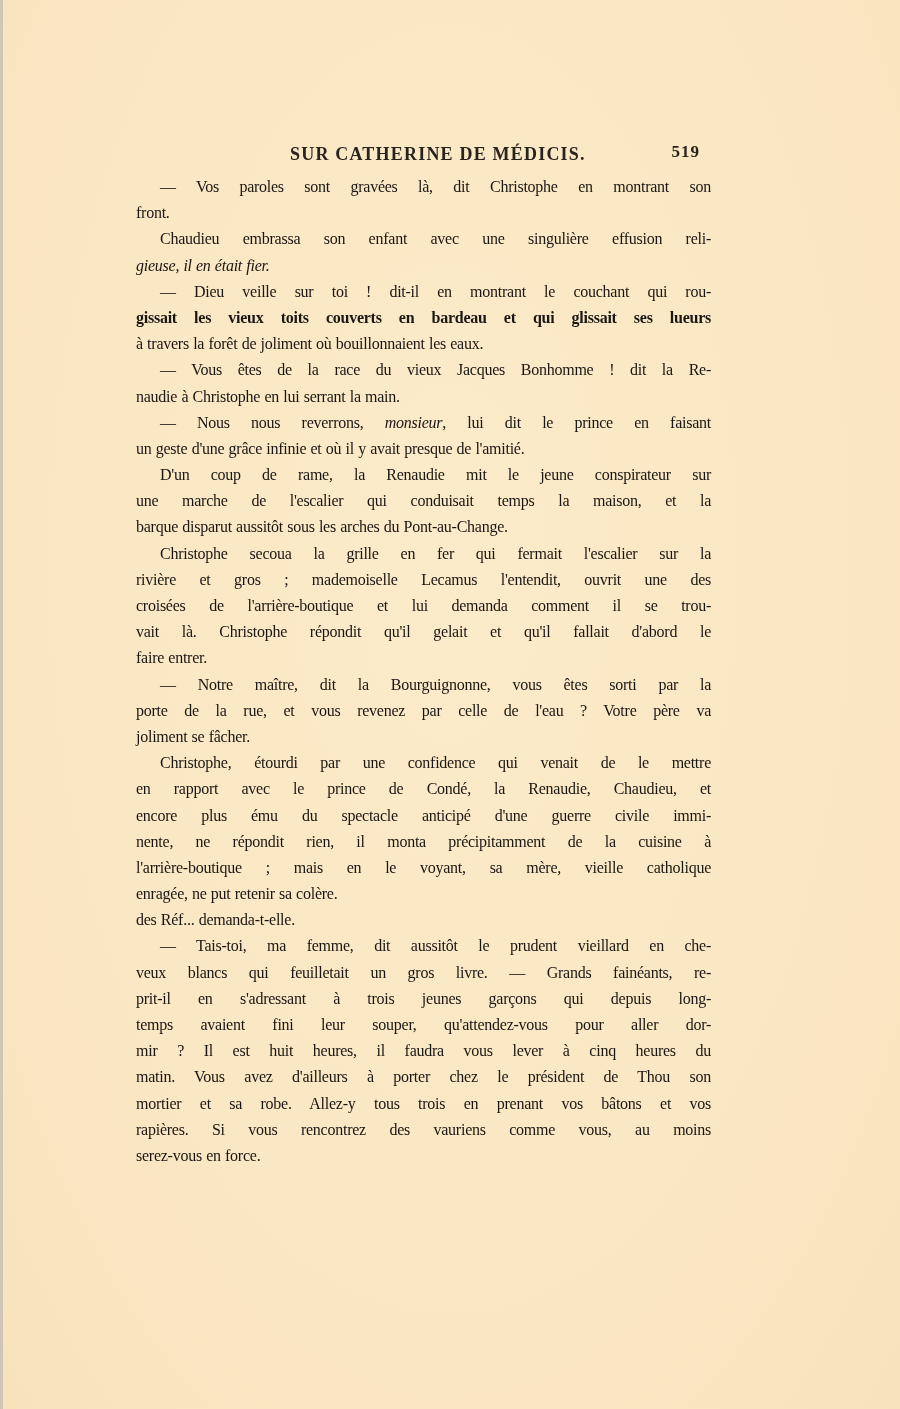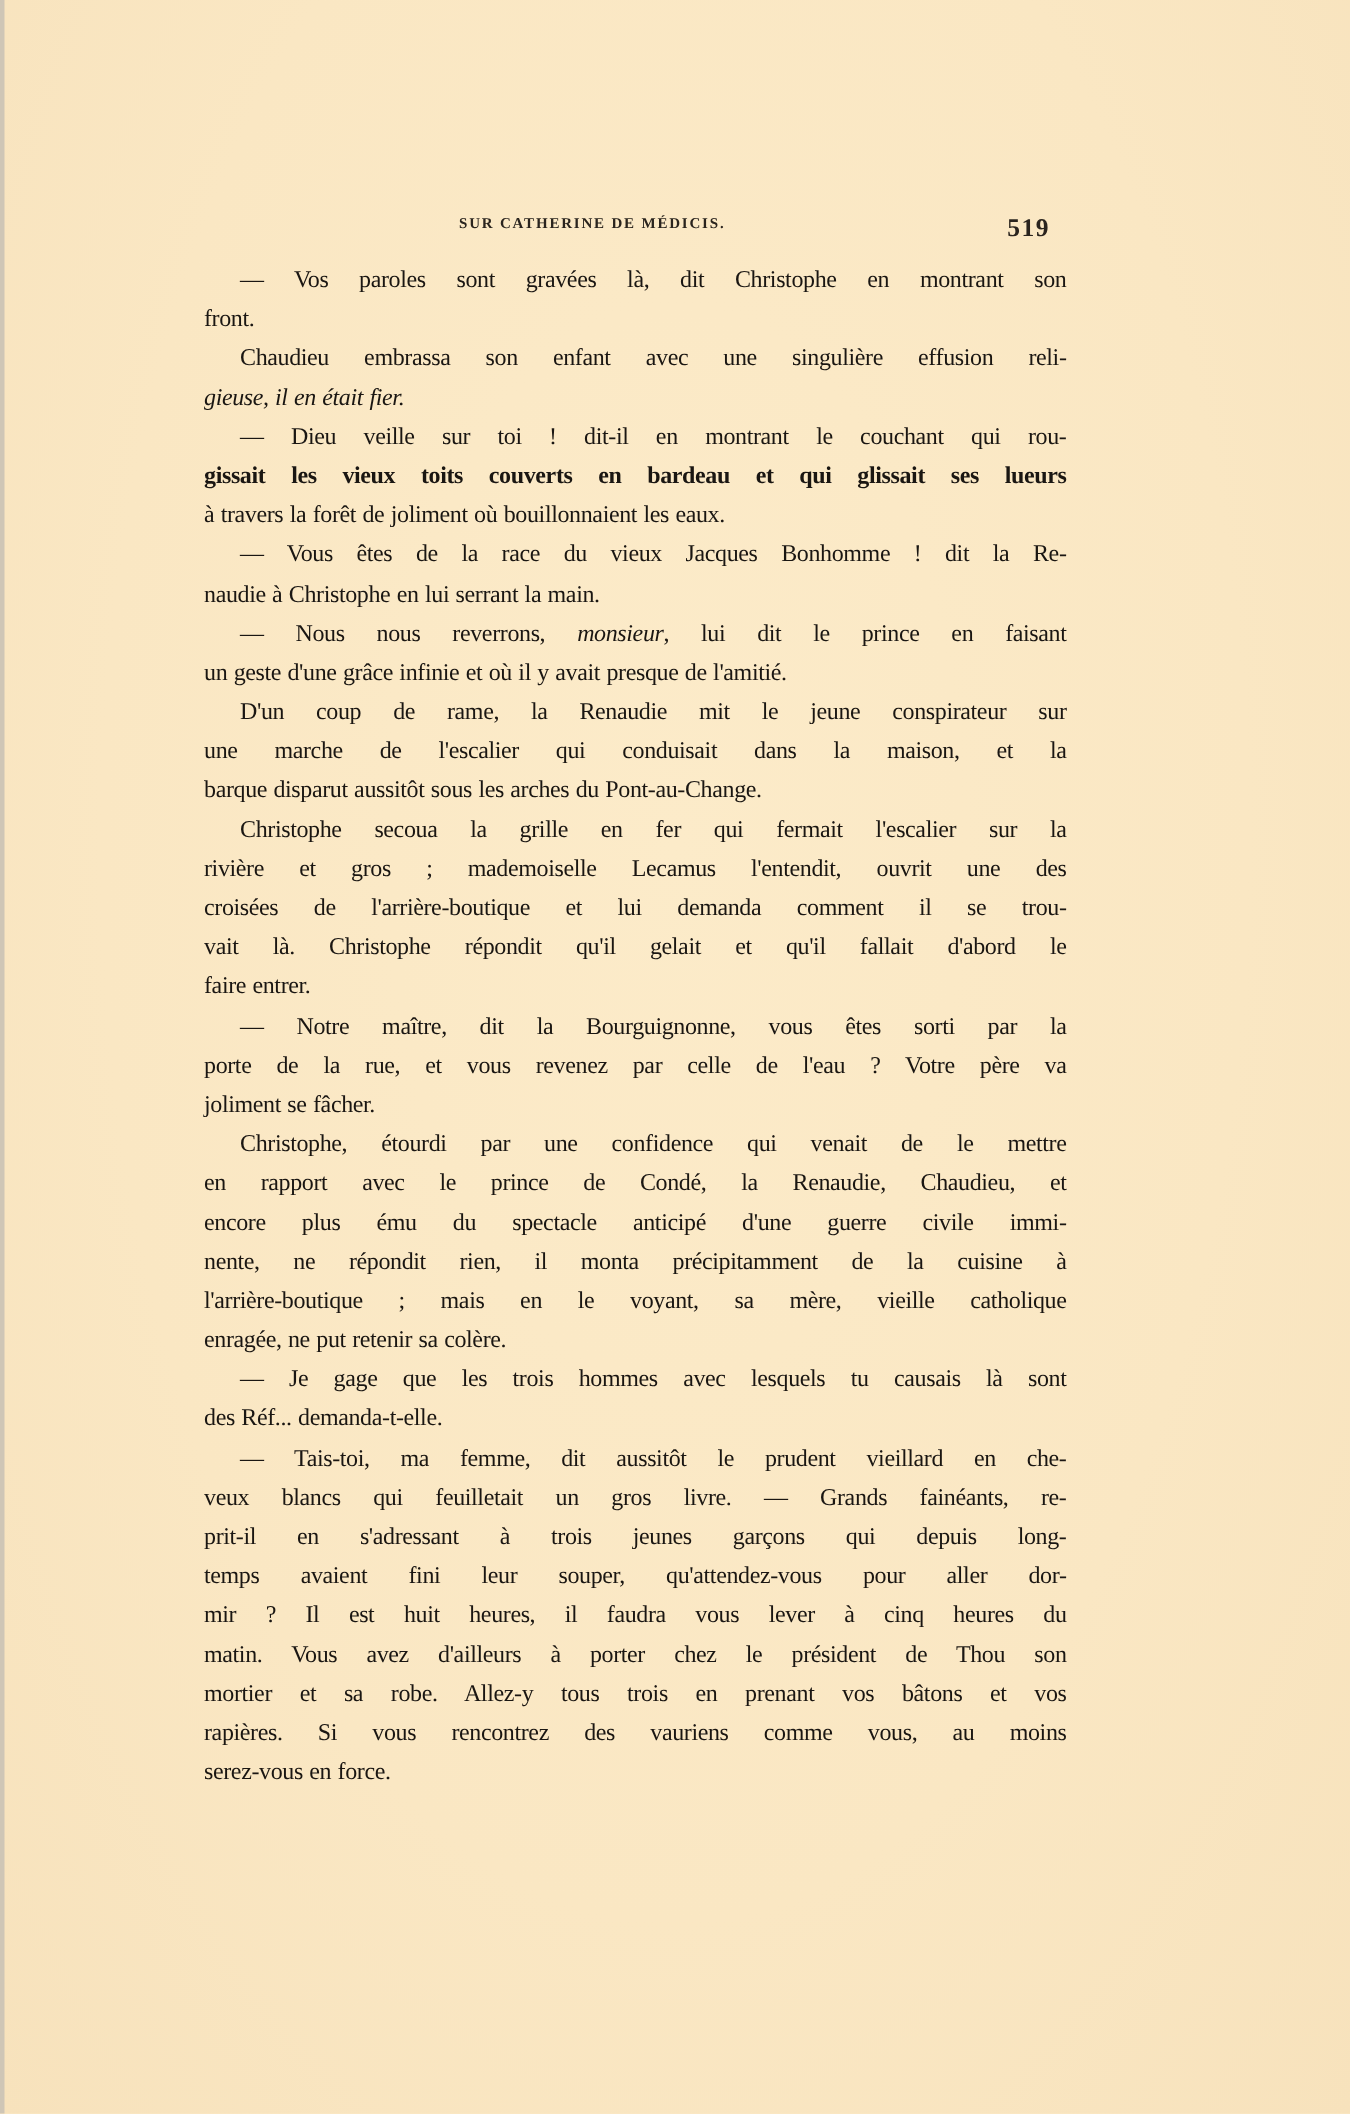--- a/index.html
+++ b/index.html
@@ -26,24 +26,24 @@
     .header {
       position: absolute;
       left: 290px; top: 144px;
       width: 420px; height: 22px;
       font-size: 15px;
       letter-spacing: 1.2px;
       font-weight: bold;
       color: #2a241e;
     }
     .header .running-title {
-      position: absolute; left: 16px; top: 0;
+      position: absolute; left: 0; top: 0;
       font-variant: small-caps;
       text-transform: uppercase;
-      font-size: 10px;
+      font-size: 18px;
     }
     .header .page-number {
       position: absolute; right: 10px; top: -2px;
       font-size: 17px;
       letter-spacing: 1px;
     }
     .body-text {
       position: absolute;
       left: 160px; top: 174px;
       width: 551px;
@@ -82,37 +82,36 @@
       <div class="line" style="margin-left: 0px; width: 551px;">Chaudieu embrassa son enfant avec une singulière effusion reli-</div>
       <div class="line last" style="margin-left: -24px; width: 575px; font-style: italic;">gieuse, il en était fier.</div>
       <div class="line" style="margin-left: 0px; width: 551px;">— Dieu veille sur toi ! dit-il en montrant le couchant qui rou-</div>
       <div class="line" style="margin-left: -24px; width: 575px; font-weight: bold;">gissait les vieux toits couverts en bardeau et qui glissait ses lueurs</div>
       <div class="line last" style="margin-left: -24px; width: 575px;">à travers la forêt de joliment où bouillonnaient les eaux.</div>
       <div class="line" style="margin-left: 0px; width: 551px;">— Vous êtes de la race du vieux Jacques Bonhomme ! dit la Re-</div>
       <div class="line last" style="margin-left: -24px; width: 575px;">naudie à Christophe en lui serrant la main.</div>
       <div class="line" style="margin-left: 0px; width: 551px;">— Nous nous reverrons, <span class="it">monsieur</span>, lui dit le prince en faisant</div>
       <div class="line last" style="margin-left: -24px; width: 575px;">un geste d'une grâce infinie et où il y avait presque de l'amitié.</div>
       <div class="line" style="margin-left: 0px; width: 551px;">D'un coup de rame, la Renaudie mit le jeune conspirateur sur</div>
-      <div class="line" style="margin-left: -24px; width: 575px;">une marche de l'escalier qui conduisait dans la maison, et la</div>
+      <div class="line" style="margin-left: -24px; width: 575px;">une marche de l'escalier qui conduisait temps la maison, et la</div>
       <div class="line last" style="margin-left: -24px; width: 575px;">barque disparut aussitôt sous les arches du Pont-au-Change.</div>
       <div class="line" style="margin-left: 0px; width: 551px;">Christophe secoua la grille en fer qui fermait l'escalier sur la</div>
       <div class="line" style="margin-left: -24px; width: 575px;">rivière et gros ; mademoiselle Lecamus l'entendit, ouvrit une des</div>
       <div class="line" style="margin-left: -24px; width: 575px;">croisées de l'arrière-boutique et lui demanda comment il se trou-</div>
       <div class="line" style="margin-left: -24px; width: 575px;">vait là. Christophe répondit qu'il gelait et qu'il fallait d'abord le</div>
       <div class="line last" style="margin-left: -24px; width: 575px;">faire entrer.</div>
       <div class="line" style="margin-left: 0px; width: 551px;">— Notre maître, dit la Bourguignonne, vous êtes sorti par la</div>
       <div class="line" style="margin-left: -24px; width: 575px;">porte de la rue, et vous revenez par celle de l'eau ? Votre père va</div>
       <div class="line last" style="margin-left: -24px; width: 575px;">joliment se fâcher.</div>
       <div class="line" style="margin-left: 0px; width: 551px;">Christophe, étourdi par une confidence qui venait de le mettre</div>
       <div class="line" style="margin-left: -24px; width: 575px;">en rapport avec le prince de Condé, la Renaudie, Chaudieu, et</div>
       <div class="line" style="margin-left: -24px; width: 575px;">encore plus ému du spectacle anticipé d'une guerre civile immi-</div>
       <div class="line" style="margin-left: -24px; width: 575px;">nente, ne répondit rien, il monta précipitamment de la cuisine à</div>
       <div class="line" style="margin-left: -24px; width: 575px;">l'arrière-boutique ; mais en le voyant, sa mère, vieille catholique</div>
       <div class="line last" style="margin-left: -24px; width: 575px;">enragée, ne put retenir sa colère.</div>
-      <div class="line" style="margin-left: 0px; width: 551px;">— Je gage que les trois hommes avec lesquels tu causais là sont</div>
       <div class="line last" style="margin-left: -24px; width: 575px;">des Réf... demanda-t-elle.</div>
       <div class="line" style="margin-left: 0px; width: 551px;">— Tais-toi, ma femme, dit aussitôt le prudent vieillard en che-</div>
       <div class="line" style="margin-left: -24px; width: 575px;">veux blancs qui feuilletait un gros livre. — Grands fainéants, re-</div>
       <div class="line" style="margin-left: -24px; width: 575px;">prit-il en s'adressant à trois jeunes garçons qui depuis long-</div>
       <div class="line" style="margin-left: -24px; width: 575px;">temps avaient fini leur souper, qu'attendez-vous pour aller dor-</div>
       <div class="line" style="margin-left: -24px; width: 575px;">mir ? Il est huit heures, il faudra vous lever à cinq heures du</div>
       <div class="line" style="margin-left: -24px; width: 575px;">matin. Vous avez d'ailleurs à porter chez le président de Thou son</div>
       <div class="line" style="margin-left: -24px; width: 575px;">mortier et sa robe. Allez-y tous trois en prenant vos bâtons et vos</div>
       <div class="line" style="margin-left: -24px; width: 575px;">rapières. Si vous rencontrez des vauriens comme vous, au moins</div>
       <div class="line last" style="margin-left: -24px; width: 575px;">serez-vous en force.</div>

